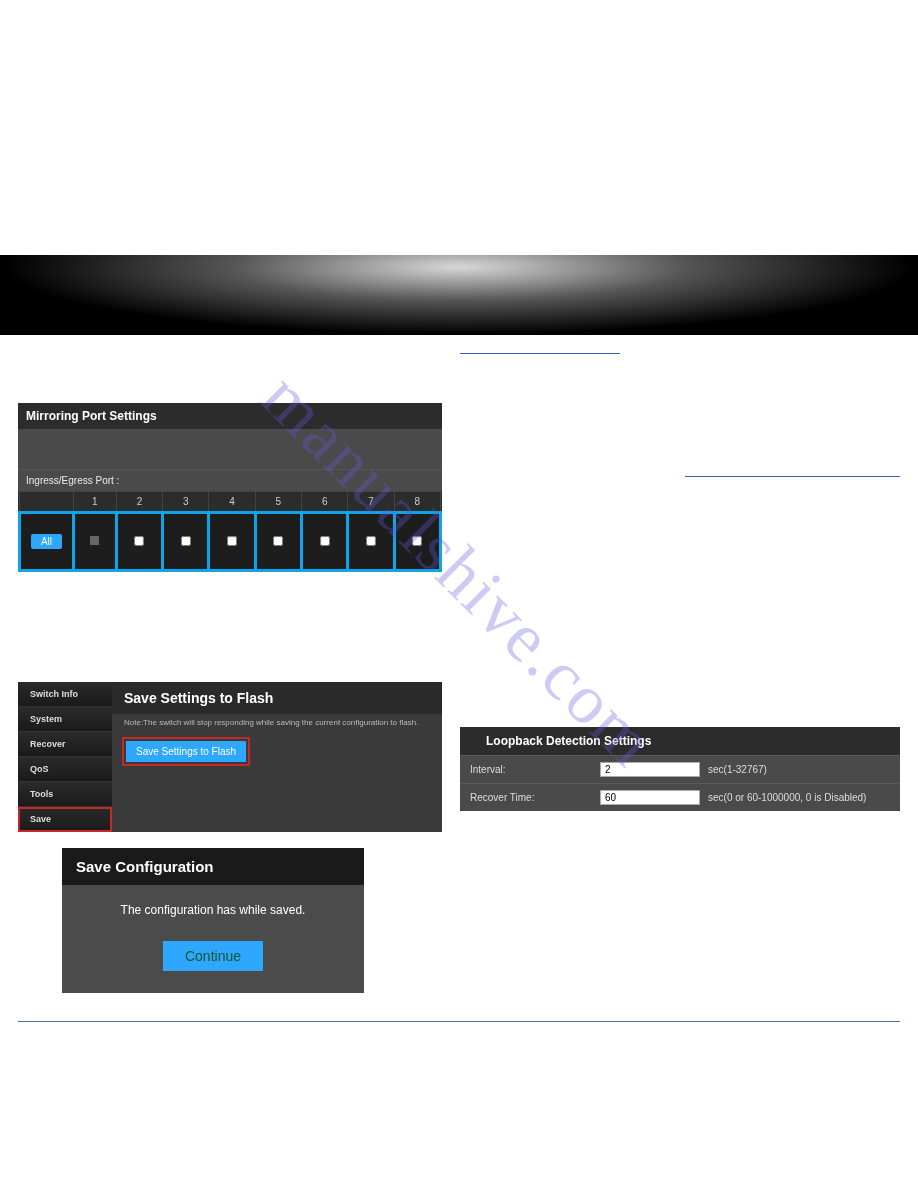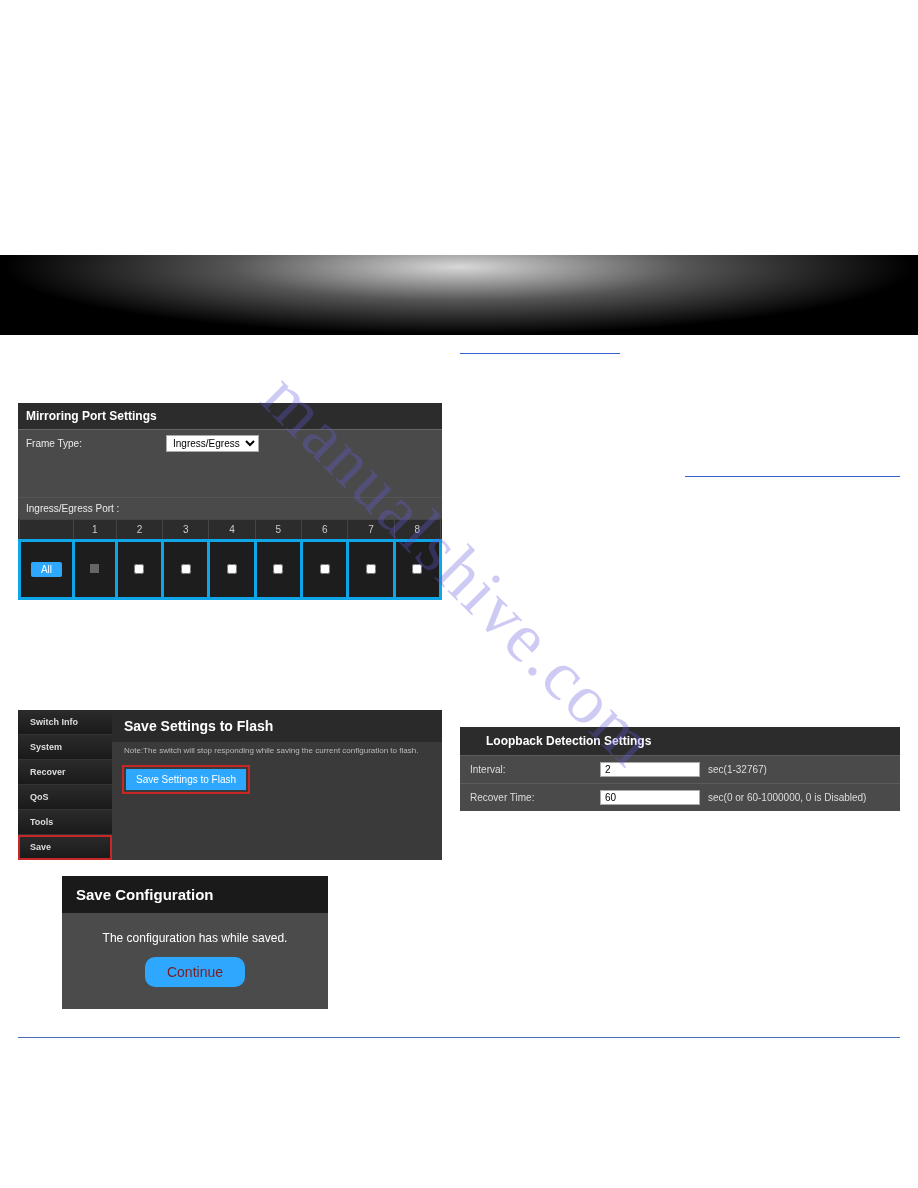--- a/index.html
+++ b/index.html
@@ -38,24 +38,24 @@
   .side-nav .nav-item { color: #ddd; font-size: 9px; font-weight: bold; padding: 7px 12px; border-bottom: 1px solid #333; background: linear-gradient(#2b2b2b,#1a1a1a); cursor: pointer; }
   .side-nav .nav-item.highlight { outline: 2px solid #c62828; outline-offset: -2px; }
   .save-main { flex: 1; background: #3a3a3a; padding: 0; }
   .save-title { background: #2a2a2a; color: #fff; font-weight: bold; font-size: 14px; padding: 8px 12px; }
   .save-note { color: #bbb; font-size: 8px; padding: 4px 12px 8px; }
   .btn-save-flash { background: #2ea7ff; color: #fff; border: none; padding: 5px 10px; font-size: 10px; cursor: pointer; }
   .btn-save-wrap { padding: 4px 12px 18px; }
   .red-box-small { outline: 2px solid #c62828; display: inline-block; padding: 2px; }
   
   
-  .save-conf { background: #4b4b4b; width: 266px; margin: 16px 0 0 44px; color: #fff; }
+  .save-conf { background: #4b4b4b; width: 302px; margin: 16px 0 0 44px; color: #fff; }
   .save-conf-title { background: #1a1a1a; color: #fff; font-weight: bold; font-size: 15px; padding: 10px 14px; }
   .save-conf-body { padding: 18px 14px 22px; text-align: center; font-size: 12px; }
-  .btn-continue { background: #2ea7ff; color: #7f1d1d; border: none; padding: 7px 22px; font-size: 14px; border-radius: 10px; cursor: pointer; margin-top: 12px; }
+  .btn-continue { background: #2ea7ff; color: #14532d; border: none; padding: 7px 22px; font-size: 14px; border-radius: 0; cursor: pointer; margin-top: 24px; }
   
   
   .r-panel { background: #4a4a4a; color: #ddd; font-size: 10px; }
   .r-panel-title { background: #2c2c2c; color: #fff; font-weight: bold; padding: 7px 26px; font-size: 12px; }
   .r-panel-row { display: flex; align-items: center; padding: 6px 10px; border-top: 1px solid #5a5a5a; }
   .r-panel-row .lbl { width: 130px; }
   .r-panel-row select, .r-panel-row input[type="text"] { font-size: 10px; padding: 1px 4px; border: 1px solid #aaa; background: #eee; }
   .r-panel-row input[type="text"] { background: #fff; width: 100px; }
   .r-panel-row .hint { margin-left: 8px; color: #ddd; }
   
@@ -76,26 +76,20 @@
 
 <div class="banner"></div>
 
 <div class="two-col">
   <div class="col-left">
 
     <div class="spacer"></div>
 
     <div class="panel-dark">
       <div class="panel-title">Mirroring Port Settings</div>
-      <div class="panel-row">
-        <span class="lbl">Frame Type:</span>
-        <select>
-          <option>Ingress/Egress</option>
-        </select>
-      </div>
       <div class="panel-row" style="border-top:1px solid #555;margin-top:40px;">
         <span>Ingress/Egress Port :</span>
       </div>
       <table class="port-table">
         <tbody>
             <tr>
           <th style="width:54px;"></th>
           <th>1</th>
           <th>2</th>
           <th>3</th>

